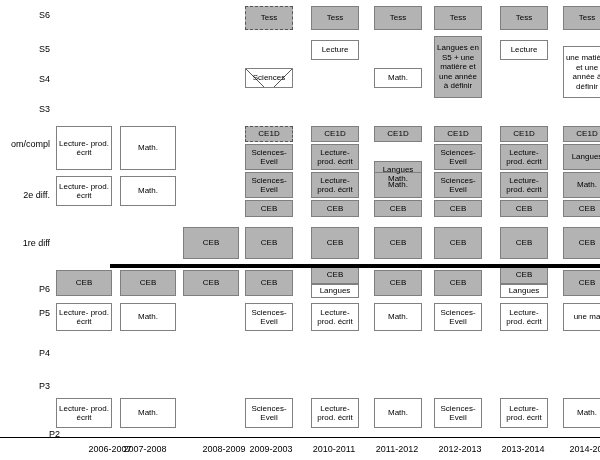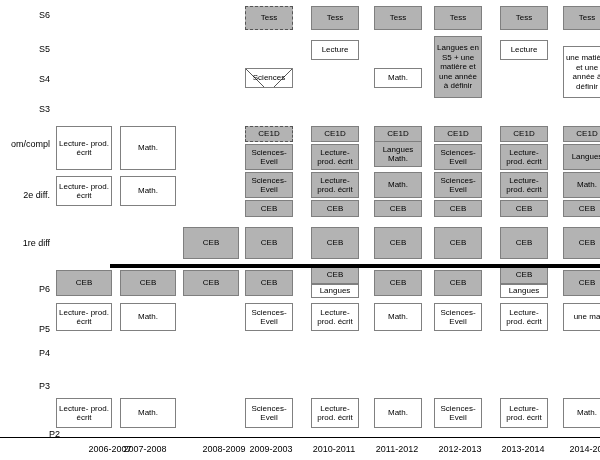--- a/index.html
+++ b/index.html
@@ -79,21 +79,21 @@
 <div id="chart">
   <div id="rows">
       <div class="rowlabel" style="left: 0px; top: 10px; width: 50px;">S6</div>
       <div class="rowlabel" style="left: 0px; top: 44px; width: 50px;">S5</div>
       <div class="rowlabel" style="left: 0px; top: 74px; width: 50px;">S4</div>
       <div class="rowlabel" style="left: 0px; top: 104px; width: 50px;">S3</div>
       <div class="rowlabel" style="left: 0px; top: 139px; width: 50px;">om/compl</div>
       <div class="rowlabel" style="left: 0px; top: 190px; width: 50px;">2e diff.</div>
       <div class="rowlabel" style="left: 0px; top: 238px; width: 50px;">1re diff</div>
       <div class="rowlabel" style="left: 0px; top: 284px; width: 50px; text-align: right;">P6</div>
-      <div class="rowlabel" style="left: 0px; top: 308px; width: 50px; margin-top: 16px;">P5</div>
+      <div class="rowlabel" style="left: 0px; top: 308px; width: 50px;">P5</div>
       <div class="rowlabel" style="left: 0px; top: 348px; width: 50px;">P4</div>
       <div class="rowlabel" style="left: 0px; top: 381px; width: 50px;">P3</div>
       <div class="rowlabel" style="left: 10px; top: 411px; width: 50px; margin-top: 18px;">P2</div>
     </div>
   <div id="cols">
       <div class="collabel" style="left: 56px; top: 444px; width: 52px; margin-left: 28px;">2006-2007</div>
       <div class="collabel" style="left: 119px; top: 444px; width: 52px;">2007-2008</div>
       <div class="collabel" style="left: 198px; top: 444px; width: 52px;">2008-2009</div>
       <div class="collabel" style="left: 245px; top: 444px; width: 52px;">2009-2003</div>
       <div class="collabel" style="left: 308px; top: 444px; width: 52px;">2010-2011</div>
@@ -166,21 +166,21 @@
       </div>
       <div class="cell grey" style="left: 563px; top: 126px; width: 48px; height: 16px;">
         <span class="txt">CE1D</span>
       </div>
       <div class="cell grey" style="left: 245px; top: 144px; width: 48px; height: 26px;">
         <span class="txt">Sciences- Eveil</span>
       </div>
       <div class="cell grey" style="left: 311px; top: 144px; width: 48px; height: 26px;">
         <span class="txt">Lecture- prod. écrit</span>
       </div>
-      <div class="cell grey" style="left: 374px; top: 141px; width: 48px; height: 26px;">
+      <div class="cell grey" style="left: 374px; top: 161px; width: 48px; height: 26px;">
         <span class="txt">Langues Math.</span>
       </div>
       <div class="cell grey" style="left: 434px; top: 144px; width: 48px; height: 26px;">
         <span class="txt">Sciences- Eveil</span>
       </div>
       <div class="cell grey" style="left: 500px; top: 144px; width: 48px; height: 26px;">
         <span class="txt">Lecture- prod. écrit</span>
       </div>
       <div class="cell grey" style="left: 563px; top: 144px; width: 48px; height: 26px;">
         <span class="txt">Langues</span>

